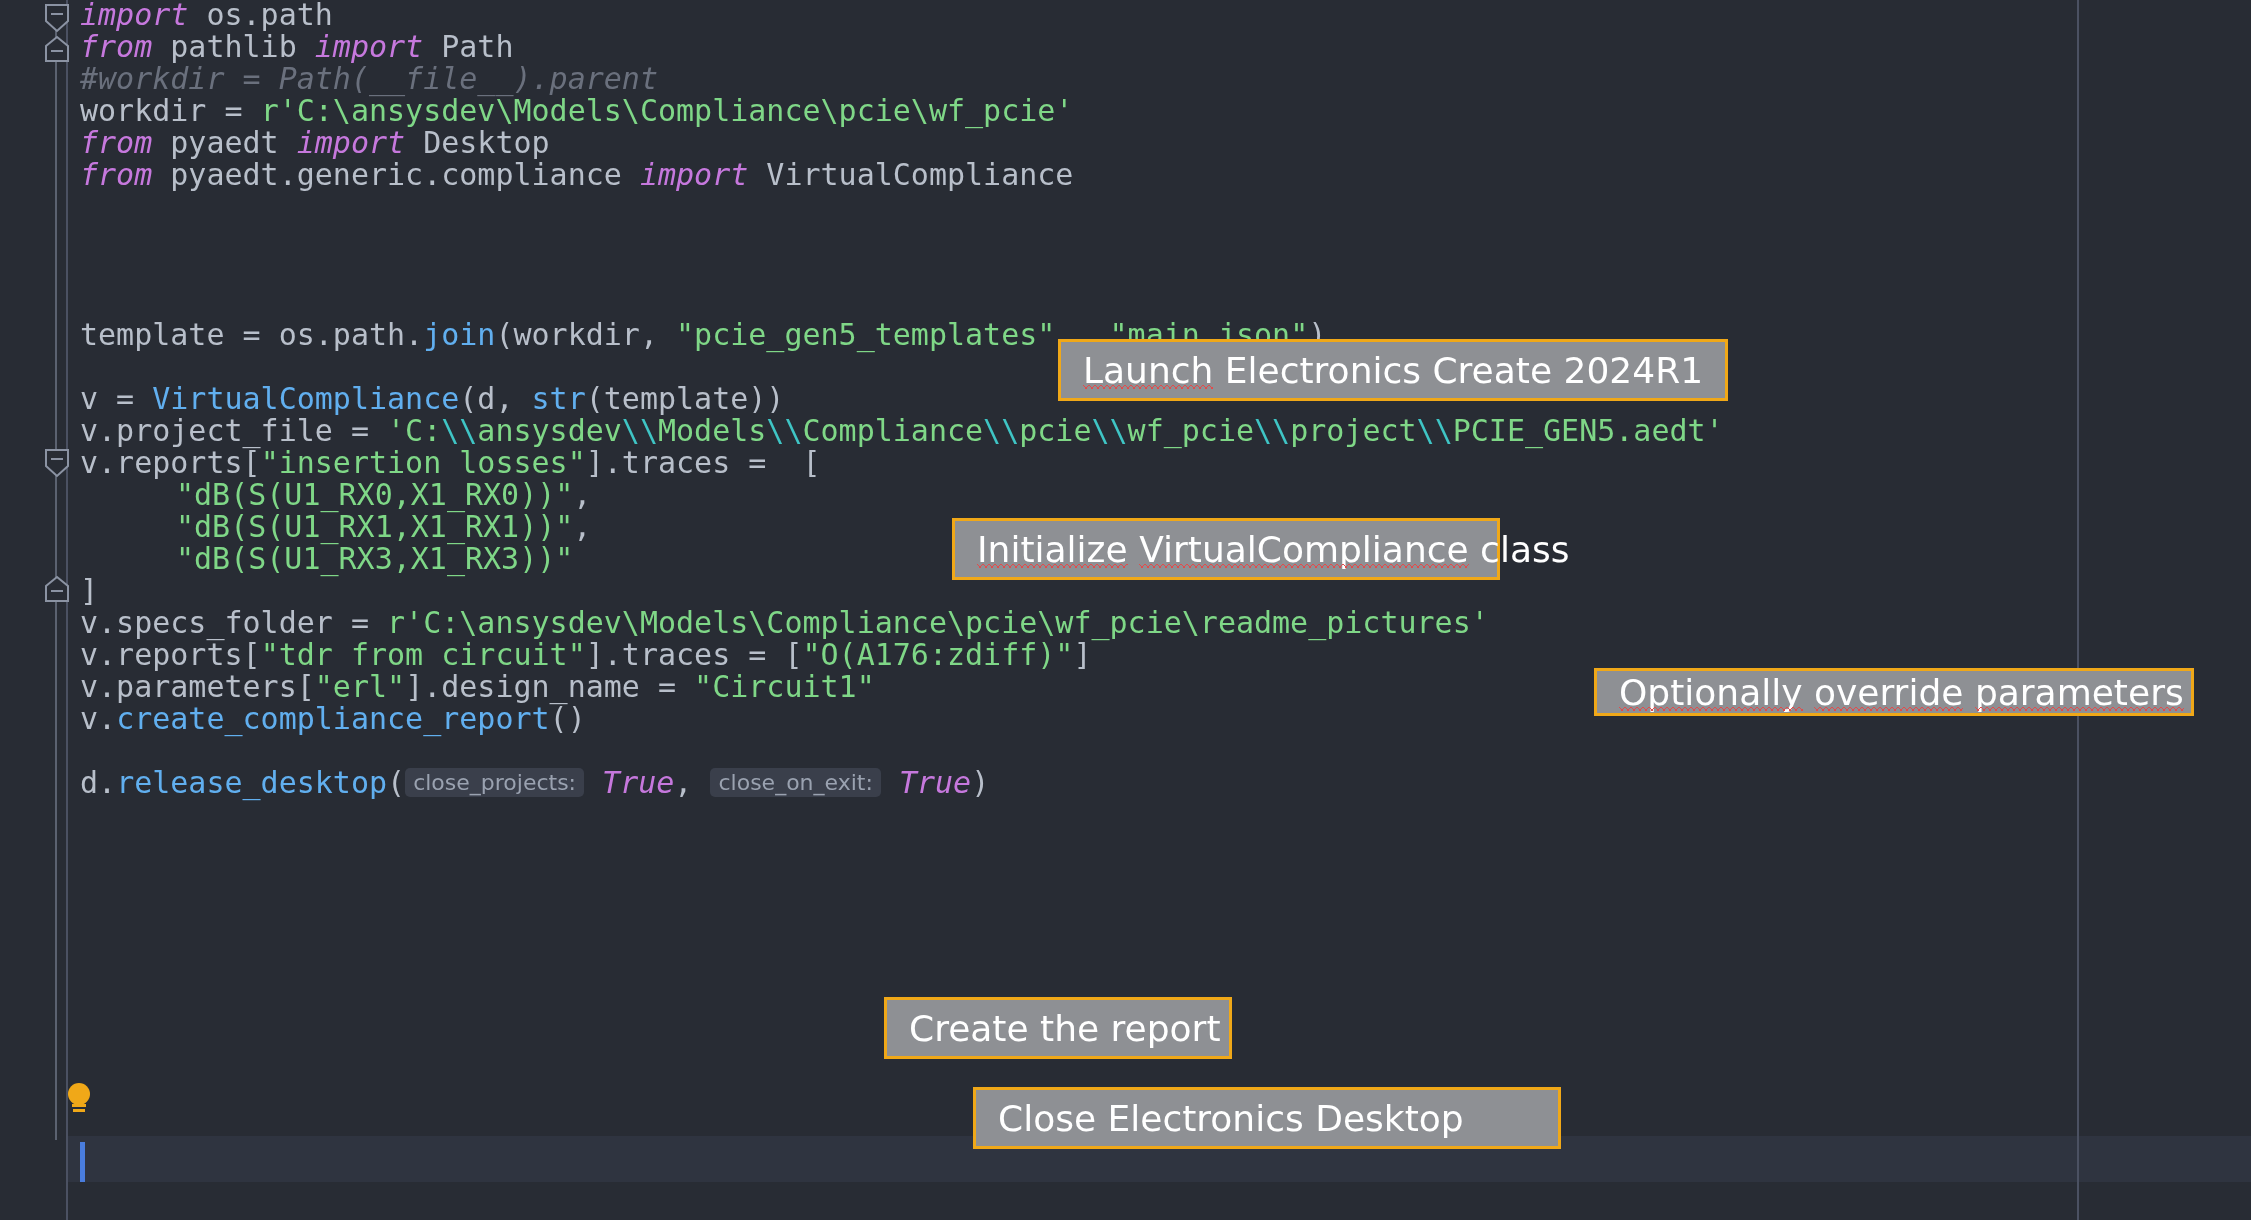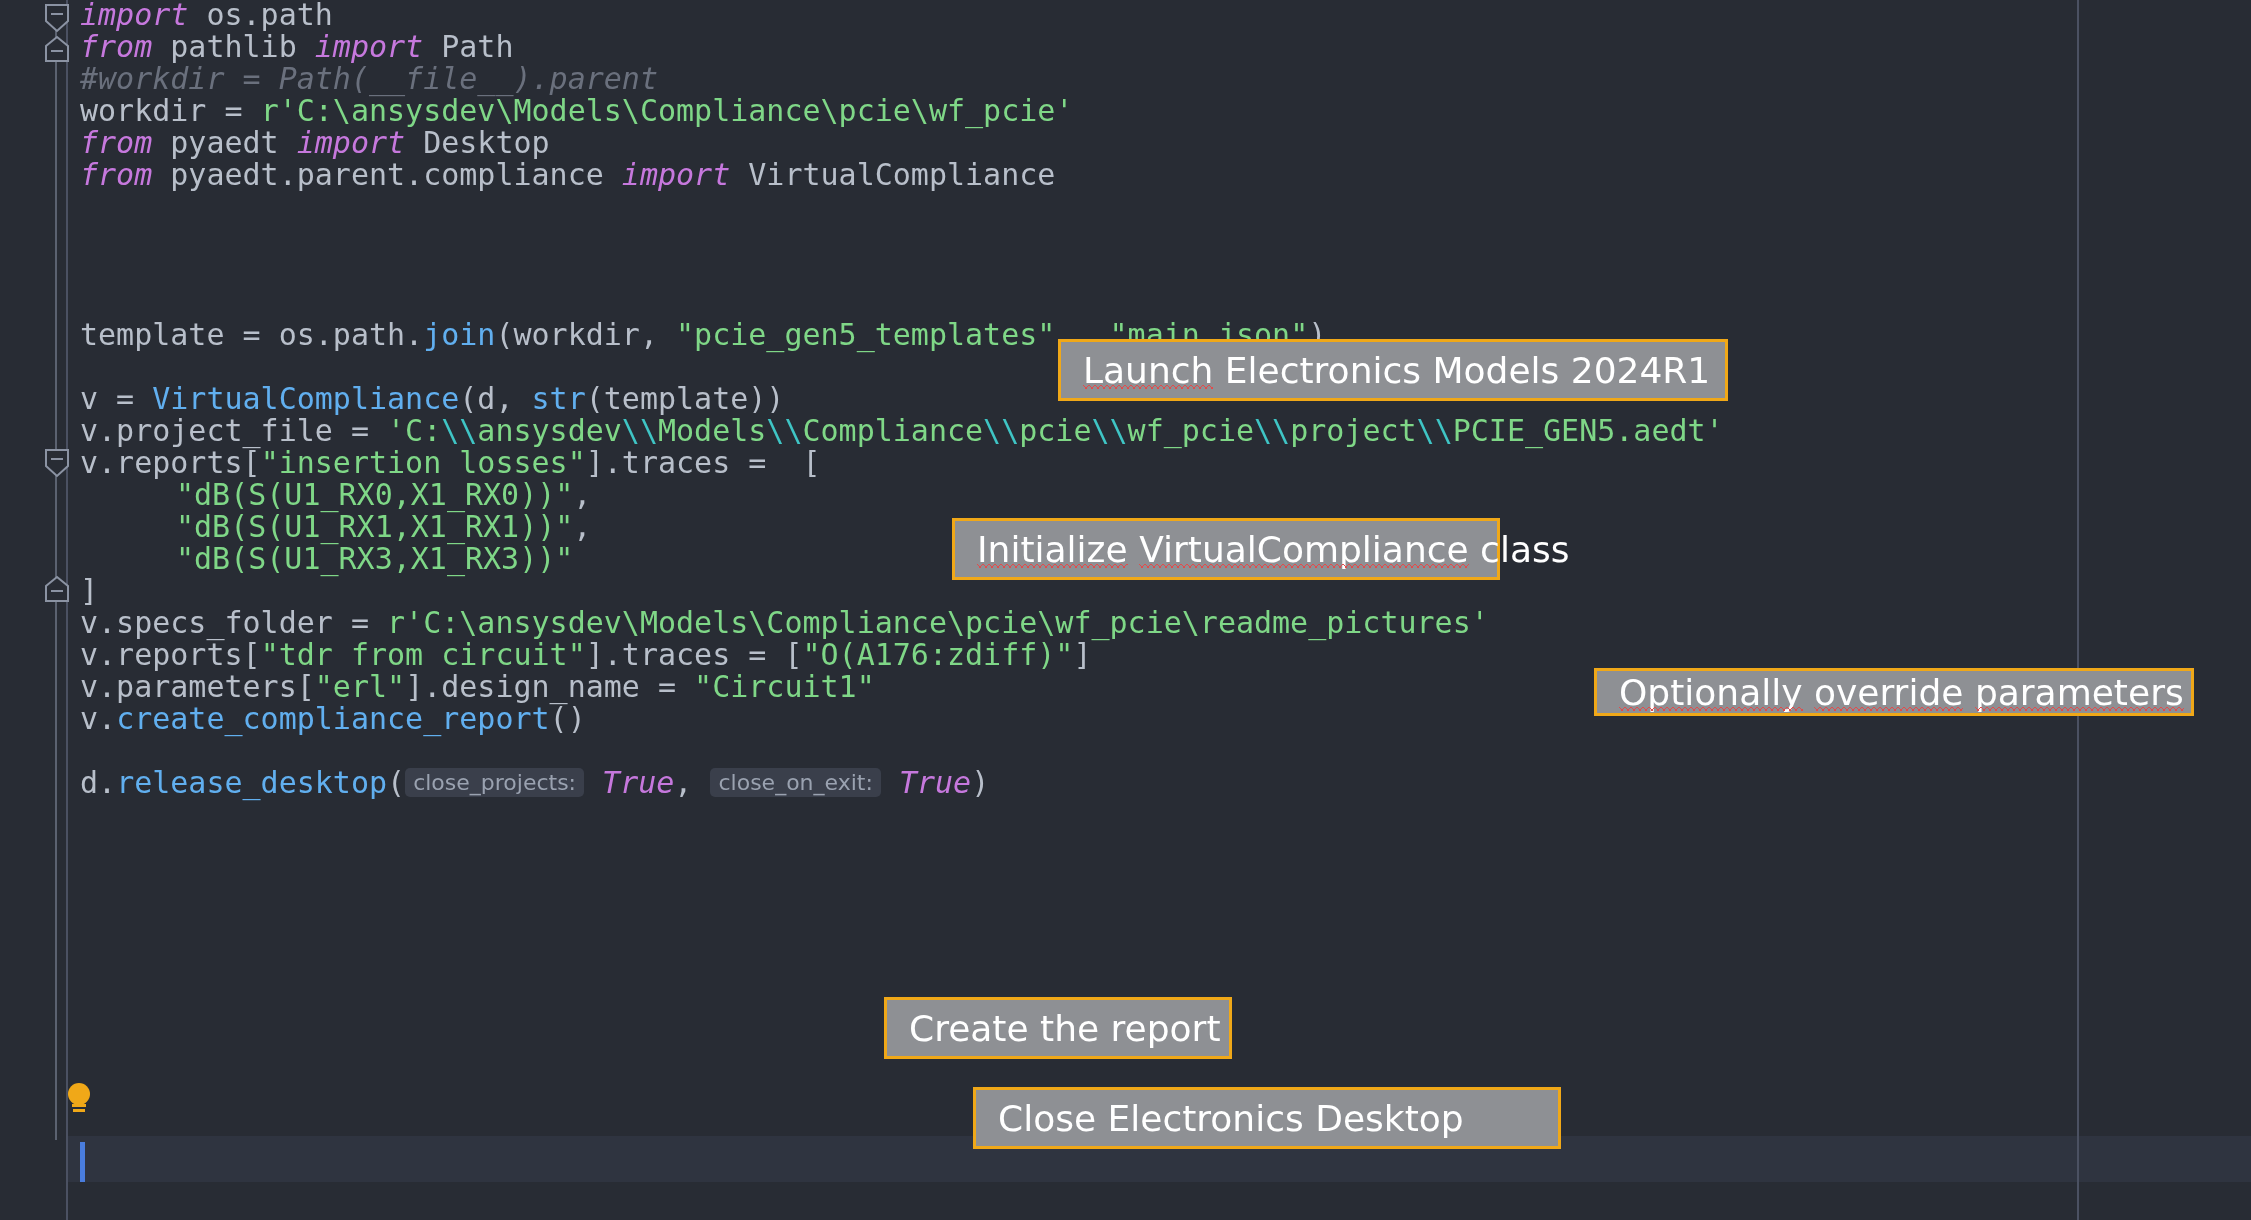--- a/index.html
+++ b/index.html
@@ -104,21 +104,21 @@
     <div class="ln" style="top:-8px"><span class="kw">import</span><span class="plain"> os.path</span></div>
 
     <div class="ln" style="top:24px"><span class="kw">from</span><span class="plain"> pathlib </span><span class="kw">import</span><span class="plain"> Path</span></div>
 
     <div class="ln" style="top:56px"><span class="cmt">#workdir = Path(__file__).parent</span></div>
 
     <div class="ln" style="top:88px"><span class="plain">workdir = </span><span class="str">r'C:\ansysdev\Models\Compliance\pcie\wf_pcie'</span></div>
 
     <div class="ln" style="top:120px"><span class="kw">from</span><span class="plain"> pyaedt </span><span class="kw">import</span><span class="plain"> Desktop</span></div>
 
-    <div class="ln" style="top:152px"><span class="kw">from</span><span class="plain"> pyaedt.parent.compliance </span><span class="kw">import</span><span class="plain"> VirtualCompliance</span></div>
+    <div class="ln" style="top:152px"><span class="kw">from</span><span class="plain"> pyaedt.generic.compliance </span><span class="kw">import</span><span class="plain"> VirtualCompliance</span></div>
 
 
     <div class="ln" style="top:312px"><span class="plain">template = os.path.</span><span class="fn">join</span><span class="plain">(workdir, </span><span class="str">"pcie_gen5_templates"</span><span class="plain"> , </span><span class="str">"main.json"</span><span class="plain">)</span></div>
 
     <div class="ln" style="top:376px"><span class="plain">v = </span><span class="cls">VirtualCompliance</span><span class="plain">(d, </span><span class="fn">str</span><span class="plain">(template))</span></div>
 
     <div class="ln" style="top:408px"><span class="plain">v.project_file = </span><span class="str">'C:</span><span id="l14-segs"><span class="esc">\\</span><span class="str">ansysdev</span><span class="esc">\\</span><span class="str">Models</span><span class="esc">\\</span><span class="str">Compliance</span><span class="esc">\\</span><span class="str">pcie</span><span class="esc">\\</span><span class="str">wf_pcie</span><span class="esc">\\</span><span class="str">project</span><span class="esc">\\</span><span class="str">PCIE_GEN5.aedt</span></span><span class="str">'</span></div>
 
     <div class="ln" style="top:440px"><span class="plain">v.reports[</span><span class="str">"insertion losses"</span><span class="plain">].traces =  [</span></div>
 
@@ -143,21 +143,21 @@
     <svg width="30" height="34" viewBox="0 0 30 34">
       <circle cx="15" cy="12" r="11" fill="#f0a818"></circle>
       <rect x="8" y="22" width="14" height="3" fill="#f0a818"></rect>
       <rect x="9" y="27" width="12" height="3" fill="#f0a818"></rect>
     </svg>
   </div>
 
   <div id="caret" style="left:80px;top:1142px"></div>
 
   <div class="callout" style="left:1058px;top:339px;width:670px;height:62px">
-    <span id="co-0"><span class="sq">Launch</span><span> Electronics Models 2024R1</span></span>
+    <span id="co-0"><span class="sq">Launch</span><span> Electronics Create 2024R1</span></span>
   </div>
 
   <div class="callout" style="left:952px;top:518px;width:548px;height:62px">
     <span id="co-1"><span class="sq">Initialize</span><span> </span><span class="sq">VirtualCompliance</span><span> class</span></span>
   </div>
 
   <div class="callout" style="left:1594px;top:668px;width:600px;height:48px">
     <span id="co-2"><span class="sq">Optionally</span><span> </span><span class="sq">override</span><span> </span><span class="sq">parameters</span></span>
   </div>
 

